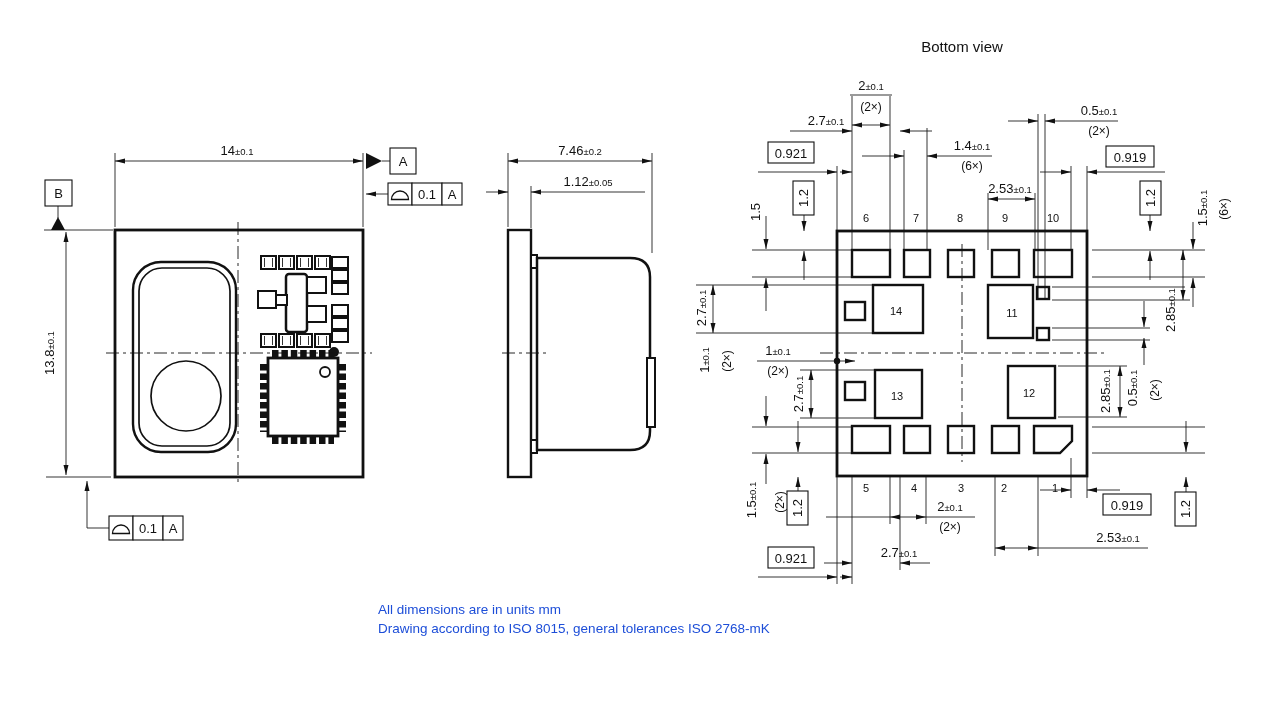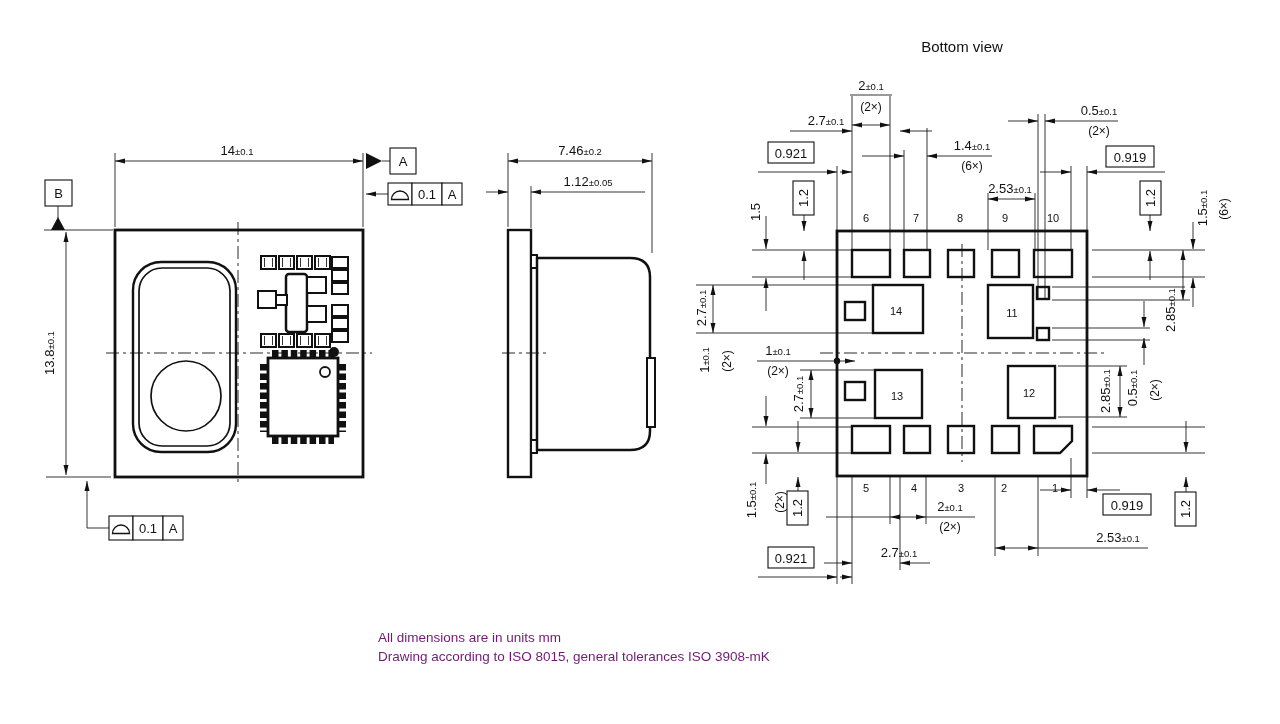--- a/index.html
+++ b/index.html
@@ -11,21 +11,21 @@
   .ttl{font:15px "Liberation Sans",sans-serif}
   .bxt{font:13px "Liberation Sans",sans-serif}
   .ol{fill:#fff;stroke:#111;stroke-width:2.8}
   .ol2{fill:#fff;stroke:#111;stroke-width:2.4}
   .pd{fill:#fff;stroke:#111;stroke-width:2.4}
   .cmp{fill:#fff;stroke:#111;stroke-width:2}
   .th{stroke:#111;stroke-width:0.85;fill:none}
   .cl{stroke:#111;stroke-width:0.9;fill:none;stroke-dasharray:13 4 3 4}
   .bx{fill:#fff;stroke:#111;stroke-width:1.1}
   .blk{fill:#111;stroke:none}
-  .notes{position:absolute;left:378px;top:629px;width:620px;font:13.5px "Liberation Sans",sans-serif;color:#701a75;line-height:18.5px}
+  .notes{position:absolute;left:378px;top:601px;width:620px;font:13.5px "Liberation Sans",sans-serif;color:#1d4ed8;line-height:18.5px}
   .notes svg{vertical-align:-3px}
 </style>
 </head>
 <body>
 
 
 
 <svg width="1280" height="724" viewBox="0 0 1280 724">
   <defs>
     <marker id="ar" viewBox="0 0 10 6" refX="10" refY="3" markerWidth="10" markerHeight="6" markerUnits="userSpaceOnUse" orient="auto-start-reverse">
@@ -344,17 +344,17 @@
       <text class="pn" x="1012" y="317">11</text>
       <text class="pn" x="897" y="400">13</text>
       <text class="pn" x="1029" y="397">12</text>
     </g>
   </g>
 </svg>
 
 
 <div class="notes">
   <div>All dimensions are in units mm</div>
-  <div>Drawing according to ISO 8015, general tolerances ISO 3908-mK</div>
+  <div>Drawing according to ISO 8015, general tolerances ISO 2768-mK</div>
 </div>
 
 
 
 
 </body></html>

